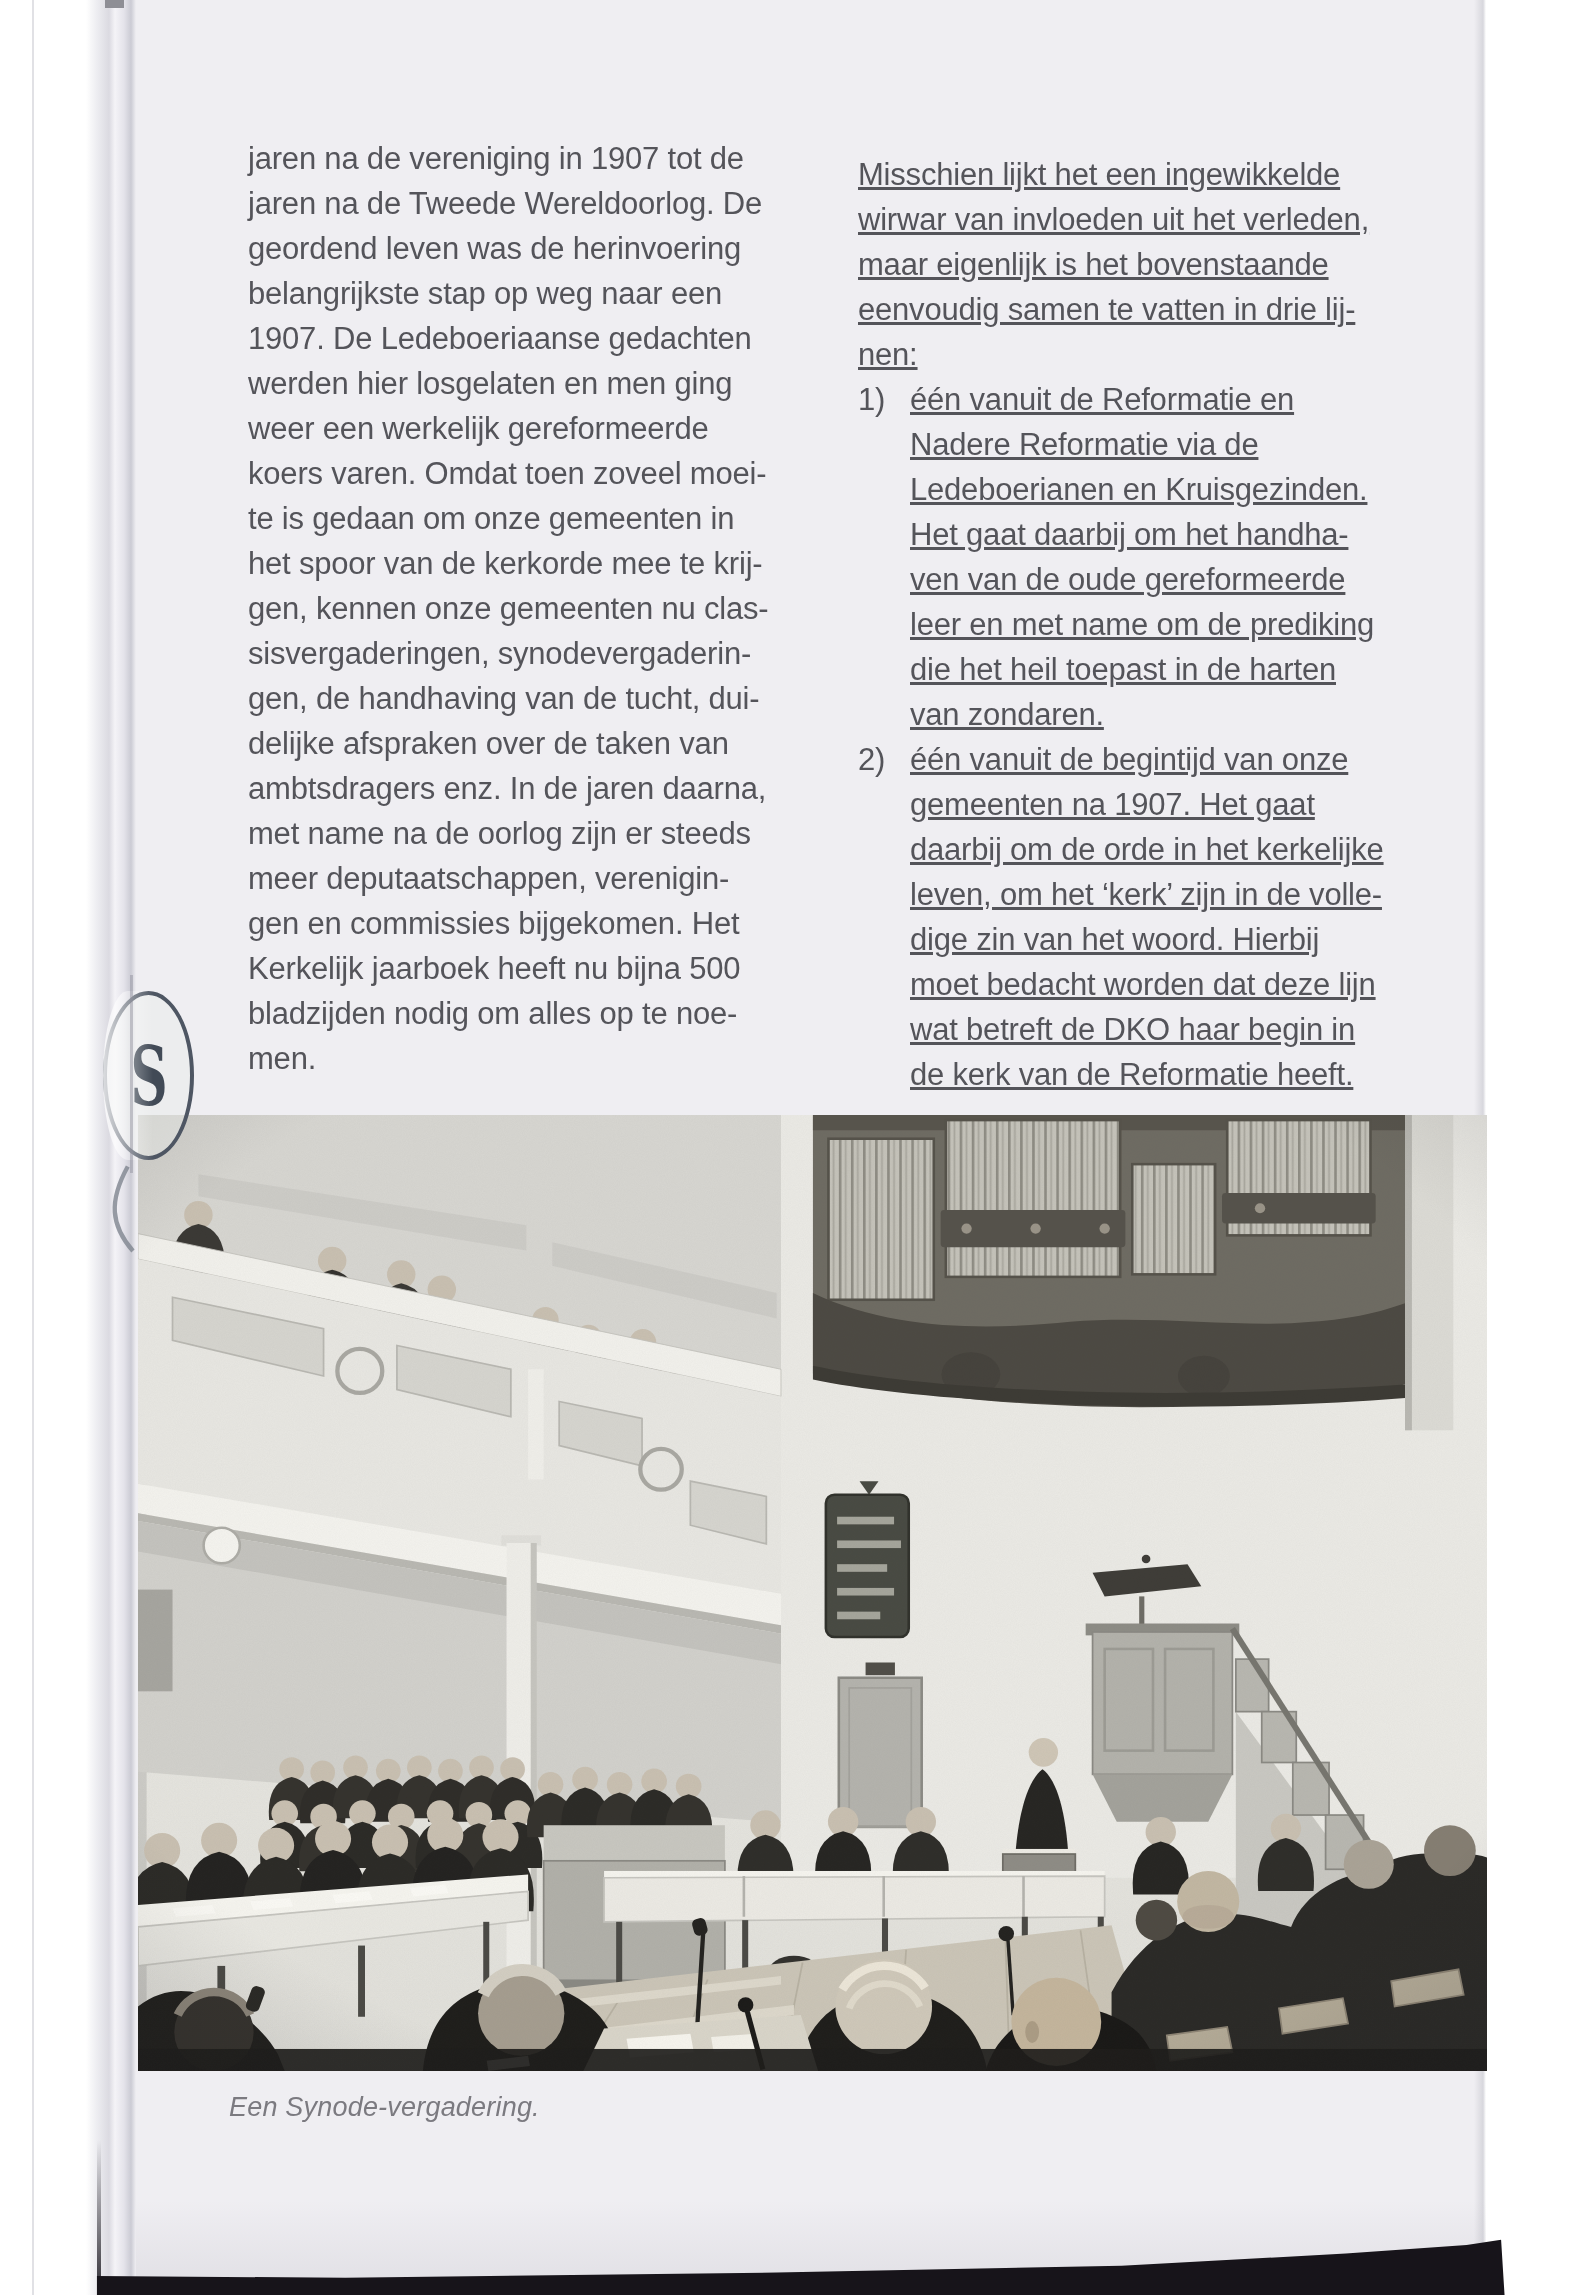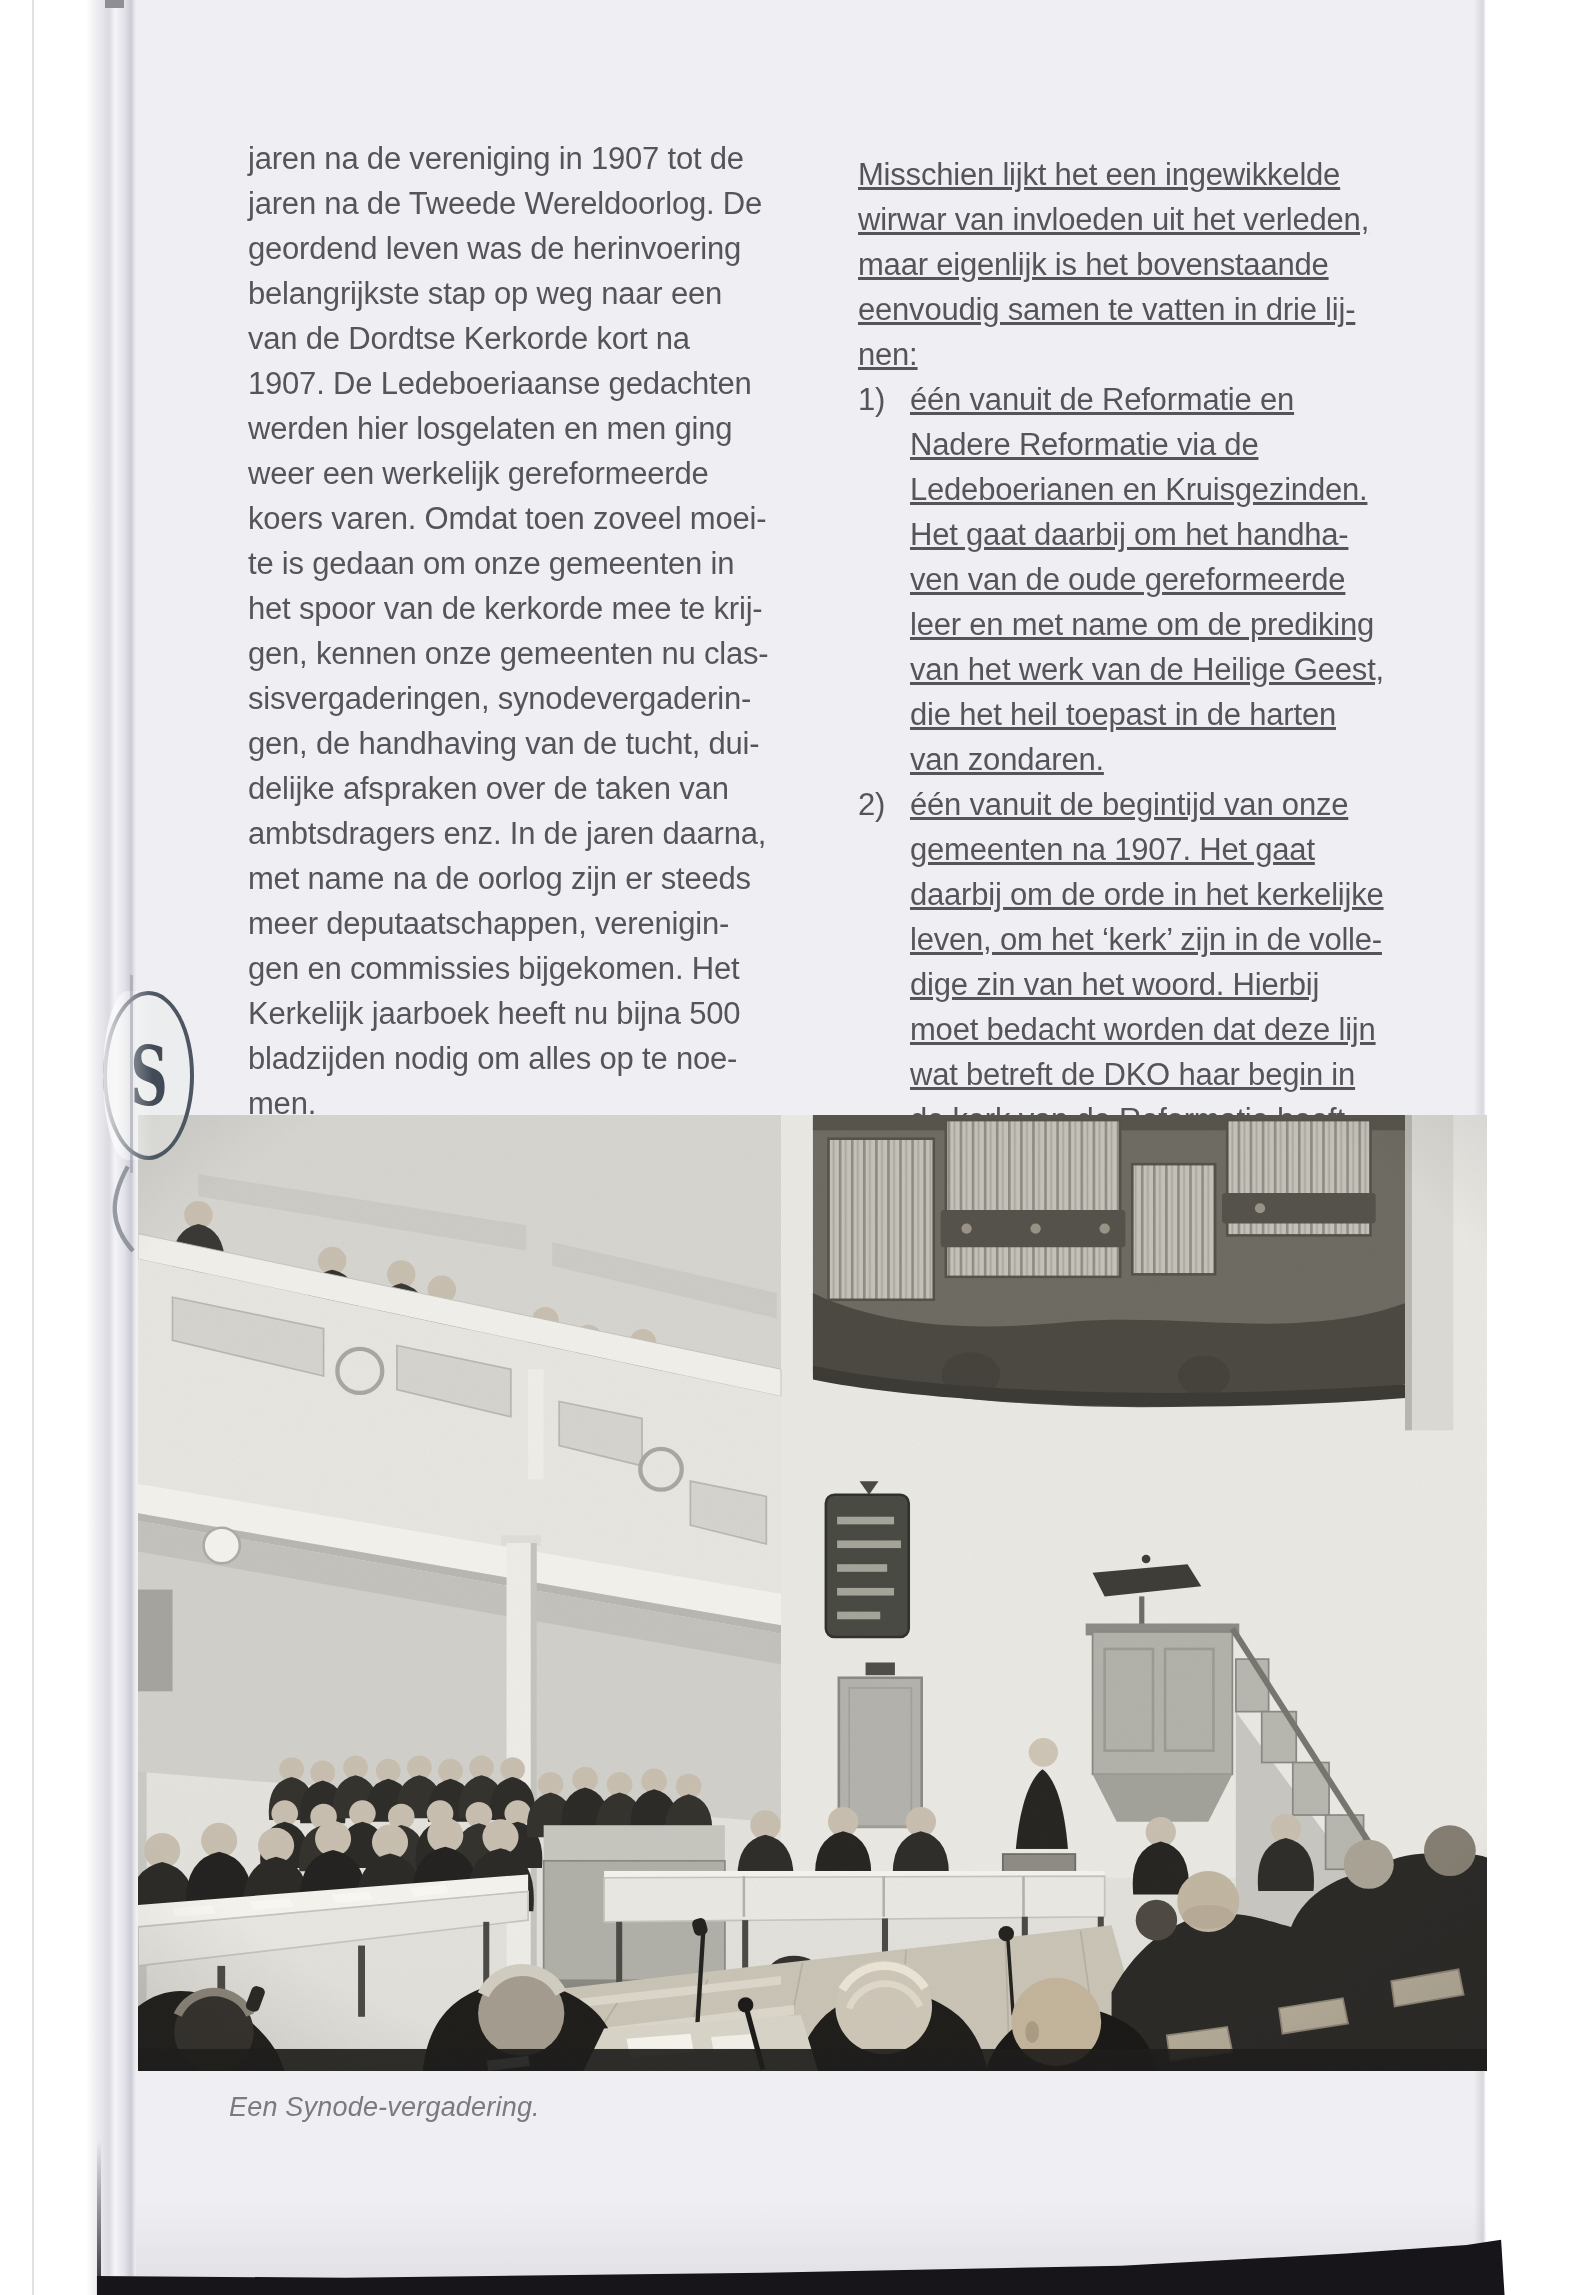--- a/index.html
+++ b/index.html
@@ -43,21 +43,20 @@
   <div class="scan-line"></div>
   <div class="page"></div>
   <div class="page-left-edge"></div>
   <div class="corner-nub"></div>
 
   <div class="col col-left">
       <div class="tline">jaren na de vereniging in 1907 tot de</div>
       <div class="tline">jaren na de Tweede Wereldoorlog. De</div>
       <div class="tline">geordend leven was de herinvoering</div>
       <div class="tline">belangrijkste stap op weg naar een</div>
-      <div class="tline">van de Dordtse Kerkorde kort na</div>
       <div class="tline">1907. De Ledeboeriaanse gedachten</div>
       <div class="tline">werden hier losgelaten en men ging</div>
       <div class="tline">weer een werkelijk gereformeerde</div>
       <div class="tline">koers varen. Omdat toen zoveel moei-</div>
       <div class="tline">te is gedaan om onze gemeenten in</div>
       <div class="tline">het spoor van de kerkorde mee te krij-</div>
       <div class="tline">gen, kennen onze gemeenten nu clas-</div>
       <div class="tline">sisvergaderingen, synodevergaderin-</div>
       <div class="tline">gen, de handhaving van de tucht, dui-</div>
       <div class="tline">delijke afspraken over de taken van</div>
@@ -80,21 +79,20 @@
       </div>
     <div class="item">
       <span class="marker">1)</span>
       <div>
           <div class="tline">één vanuit de Reformatie en</div>
           <div class="tline">Nadere Reformatie via de</div>
           <div class="tline">Ledeboerianen en Kruisgezinden.</div>
           <div class="tline">Het gaat daarbij om het handha-</div>
           <div class="tline">ven van de oude gereformeerde</div>
           <div class="tline">leer en met name om de prediking</div>
-          <div class="tline">van het werk van de Heilige Geest,</div>
           <div class="tline">die het heil toepast in de harten</div>
           <div class="tline">van zondaren.</div>
         </div>
     </div>
     <div class="item">
       <span class="marker">2)</span>
       <div>
           <div class="tline">één vanuit de begintijd van onze</div>
           <div class="tline">gemeenten na 1907. Het gaat</div>
           <div class="tline">daarbij om de orde in het kerkelijke</div>

